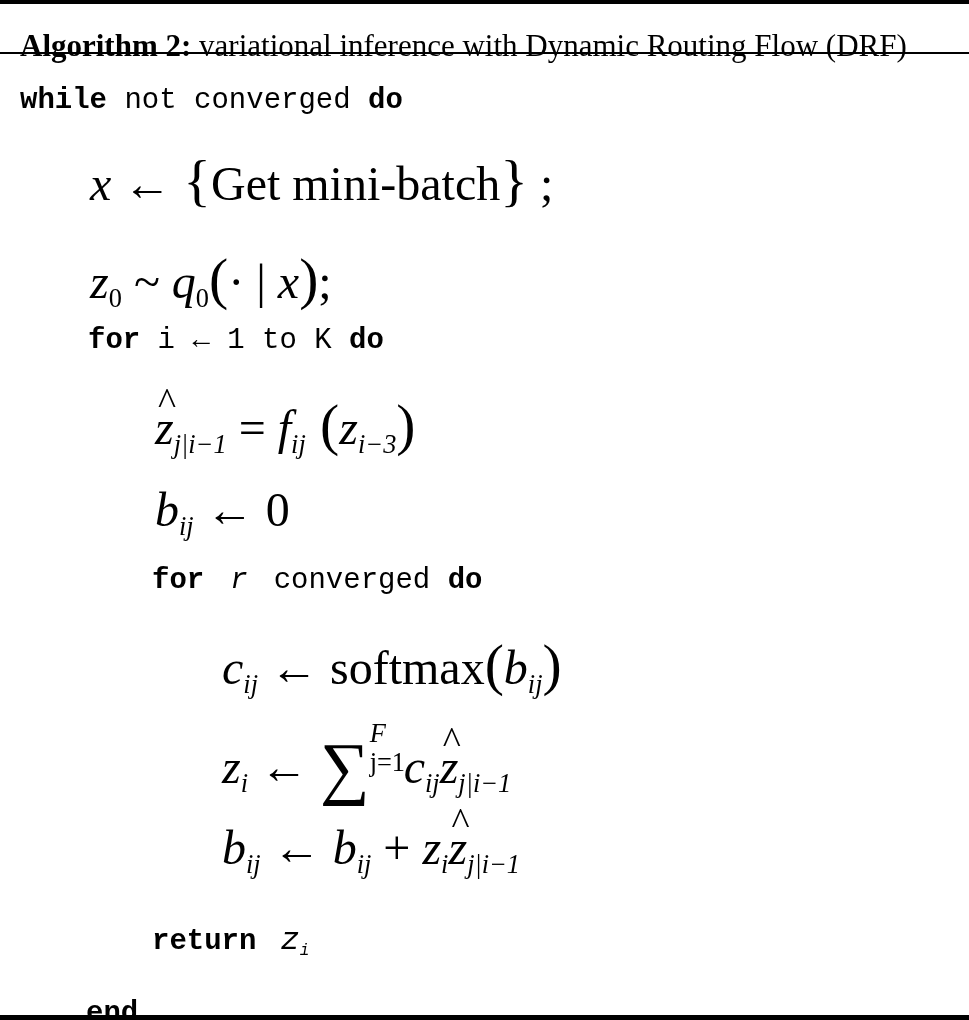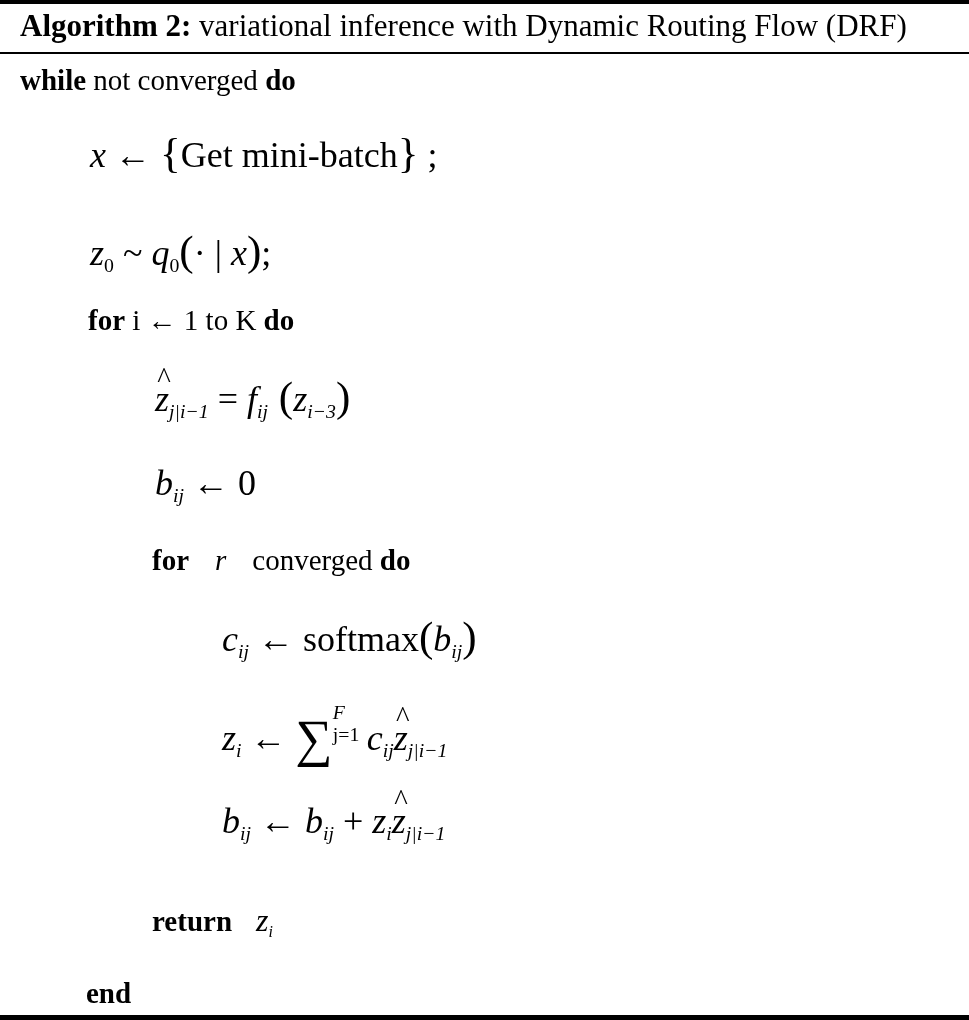--- a/index.html
+++ b/index.html
@@ -2,26 +2,26 @@
 <html><head>
 <meta charset="utf-8">
 <style>
   html, body { margin: 0; padding: 0; background: #ffffff; }
   body { width: 969px; height: 1020px; position: relative; overflow: hidden;
          font-family: "Liberation Serif", "DejaVu Serif", serif; color: #000; }
   .rule { position: absolute; left: 0; width: 969px; background: #000; }
   .rule-top { top: 0; height: 4px; }
   .rule-mid { top: 52px; height: 2px; }
   .rule-bot { top: 1015px; height: 5px; }
-  .line { position: absolute; white-space: nowrap; }
+  .line { position: absolute; white-space: nowrap; margin-top: 20px; }
   .title { top: 8px; left: 20px; font-size: 31px; }
   .b { font-weight: bold; }
   .it { font-style: italic; }
-  .math { font-size: 36px; }
-  .kw { font-size: 29px; }
+  .math { font-size: 48px; }
+  .kw { font-size: 29px; font-family: Liberation Mono, monospace; }
   sub, sup { font-size: 0.55em; line-height: 0; }
   sub { vertical-align: -0.35em; }
   .hat { position: relative; display: inline-block; }
   .hat::before { content: "^"; position: absolute; left: 0.08em; top: -0.55em; font-style: normal; font-size: 0.8em; }
   .big-paren { font-size: 1.2em; font-weight: 300; }
   .sigma { font-size: 1.45em; vertical-align: -0.12em; font-style: normal; }
   .sumlims { display: inline-block; position: relative; width: 34px; height: 1em; vertical-align: baseline; }
   .sumlims .up { position: absolute; left: 0; top: -0.62em; font-size: 0.55em; }
   .sumlims .lo { position: absolute; left: 0; top: 0.45em; font-size: 0.55em; }
 </style>

